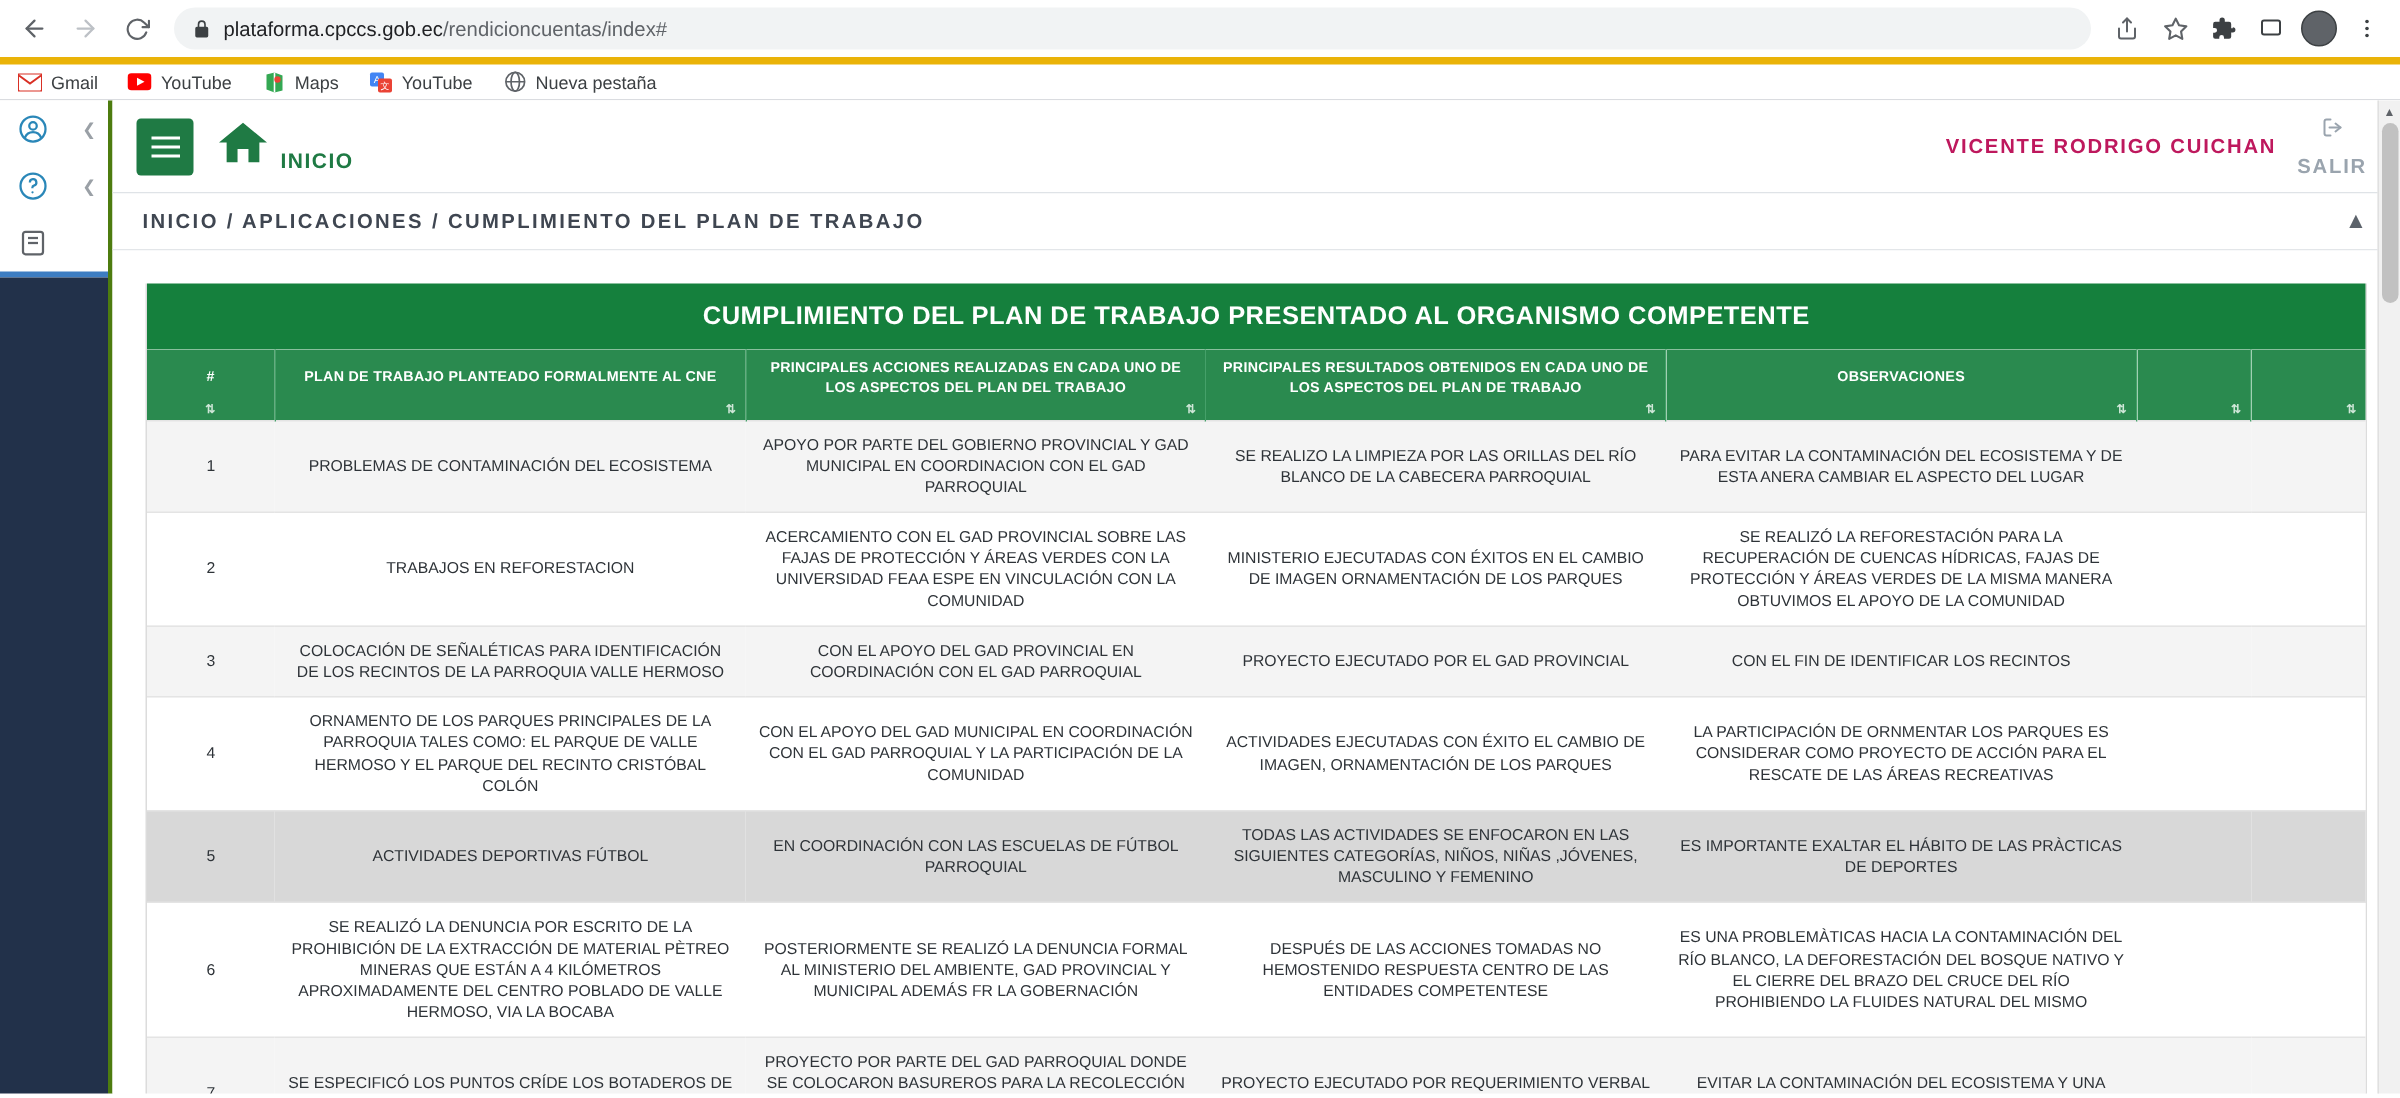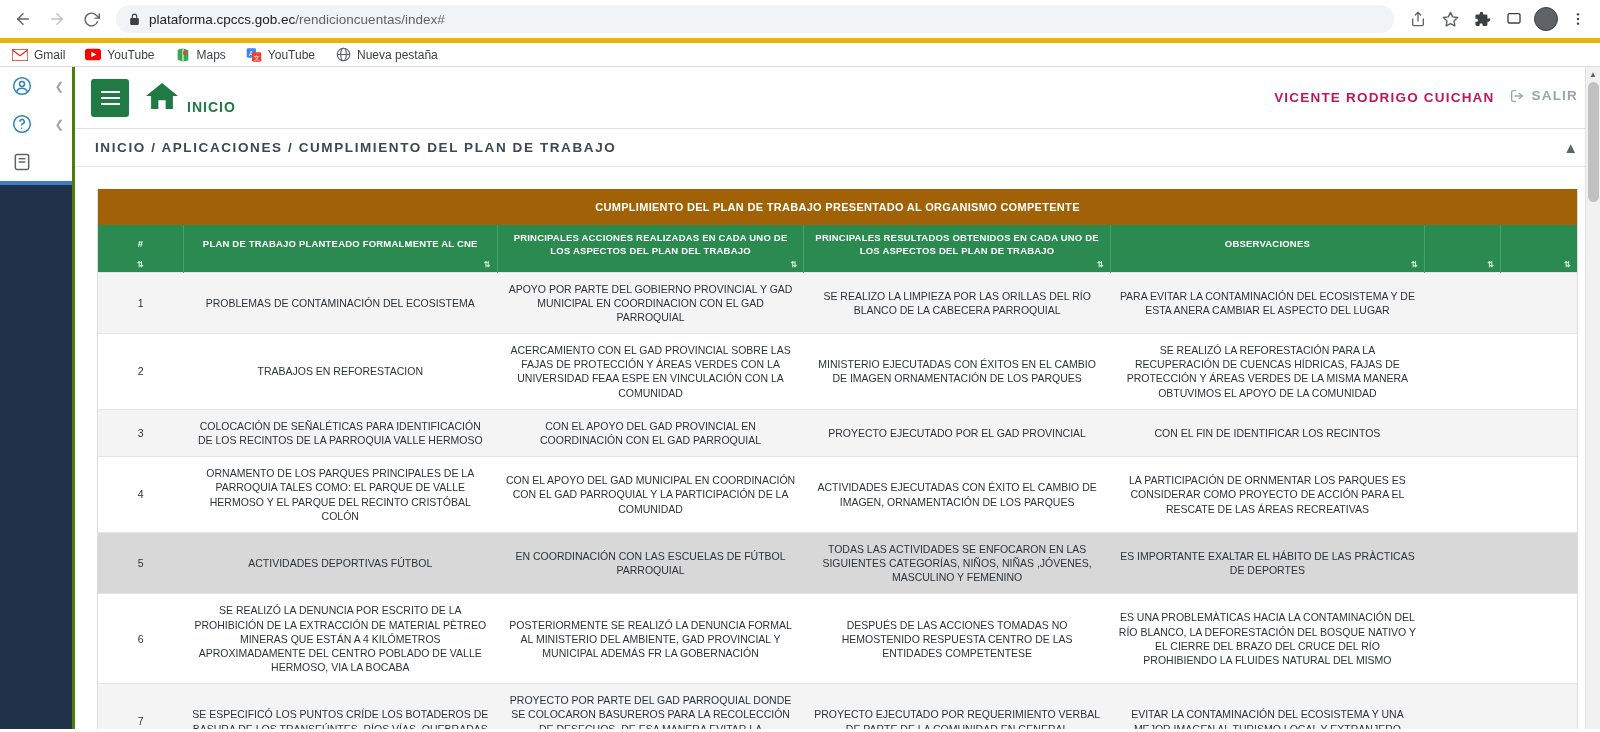--- a/index.html
+++ b/index.html
@@ -175,26 +175,28 @@
   }
   .header-spacer { flex: 1; }
   .user-name {
     color: #be185d;
     font-size: 13.5px;
     letter-spacing: 1.2px;
     font-weight: bold;
   }
   .logout {
     display: flex;
+    align-items: center;
     gap: 7px;
     color: #9aa4ae;
     font-size: 13.5px;
     letter-spacing: 1.2px;
     font-weight: bold;
     cursor: pointer;
+    flex-direction: column;
   }
 
   .breadcrumb-bar {
     height: 38px;
     border-bottom: 1px solid #e3e6e9;
     display: flex;
     align-items: center;
     padding: 0 22px 0 20px;
     background: #ffffff;
   }
@@ -224,23 +226,23 @@
     border: 1px solid #dcdcdc;
     border-top: none;
   }
 
   table.report {
     width: 100%;
     border-collapse: collapse;
     table-layout: fixed;
   }
   table.report caption {
-    background: #a16207;
+    background: #15803d;
     color: #ffffff;
-    font-size: 11px;
+    font-size: 17px;
     font-weight: bold;
     letter-spacing: 0.3px;
     padding: 12px 8px;
     text-align: center;
   }
   table.report thead th {
     background: #2a8a4f;
     color: #ffffff;
     font-size: 9.5px;
     font-weight: bold;

